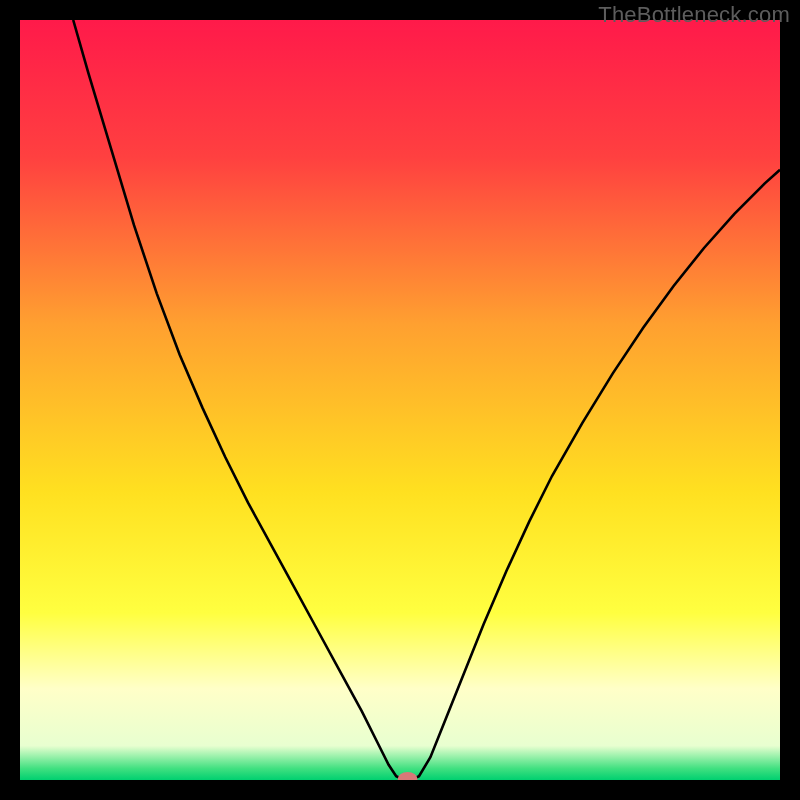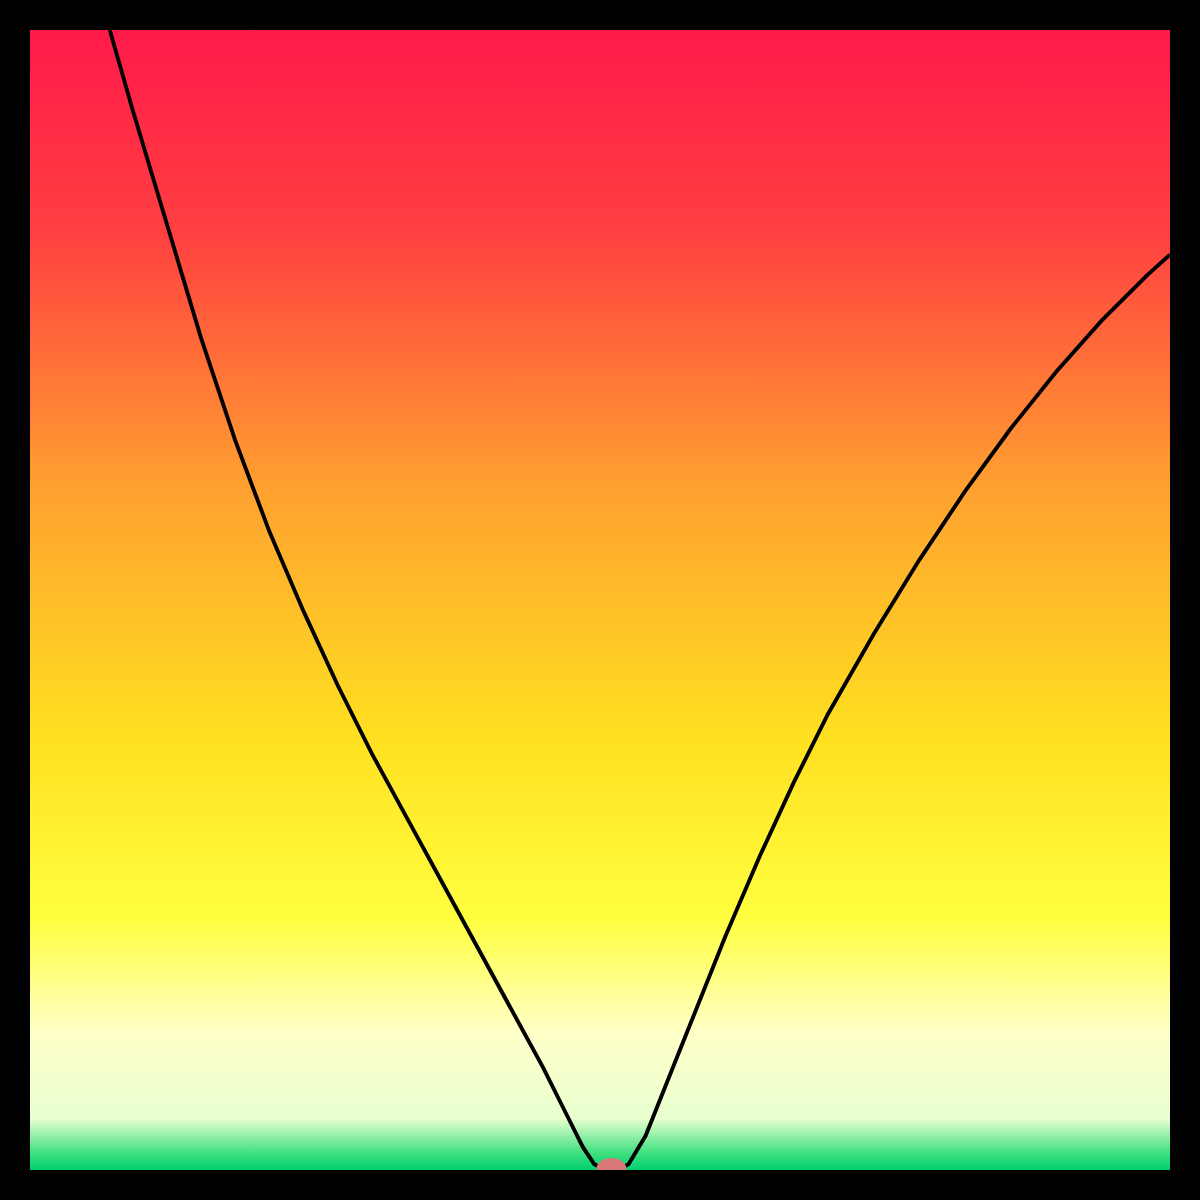--- a/index.html
+++ b/index.html
@@ -52,13 +52,14 @@
           <stop offset="88%" stop-color="#ffffc8"></stop>
           <stop offset="95.5%" stop-color="#e8ffd0"></stop>
           <stop offset="98.5%" stop-color="#40e080"></stop>
           <stop offset="100%" stop-color="#00d070"></stop>
         </linearGradient>
     </defs>
     <rect x="0" y="0" width="100" height="100" fill="url(#bg-grad)"></rect>
     <path id="curve" fill="none" stroke="#000" stroke-width="2.6" vector-effect="non-scaling-stroke" d="M7.000 0.000 L9.000 7.000 L12.000 17.000 L15.000 27.000 L18.000 36.000 L21.000 44.000 L24.000 51.000 L27.000 57.500 L30.000 63.500 L33.000 69.000 L36.000 74.500 L39.000 80.000 L42.000 85.500 L45.000 91.000 L47.000 95.000 L48.500 98.000 L49.500 99.500 L50.500 100.000 L51.500 100.000 L52.500 99.500 L54.000 97.000 L56.000 92.000 L58.000 87.000 L61.000 79.500 L64.000 72.500 L67.000 66.000 L70.000 60.000 L74.000 53.000 L78.000 46.500 L82.000 40.500 L86.000 35.000 L90.000 30.000 L94.000 25.500 L98.000 21.500 L100.000 19.700"></path>
     <ellipse id="marker" cx="51" cy="99.85" rx="1.3" ry="0.9" fill="#d87878"></ellipse>
   </svg>
+  <div class="watermark">TheBottleneck.com</div>
 </div>
 
 </body></html>

